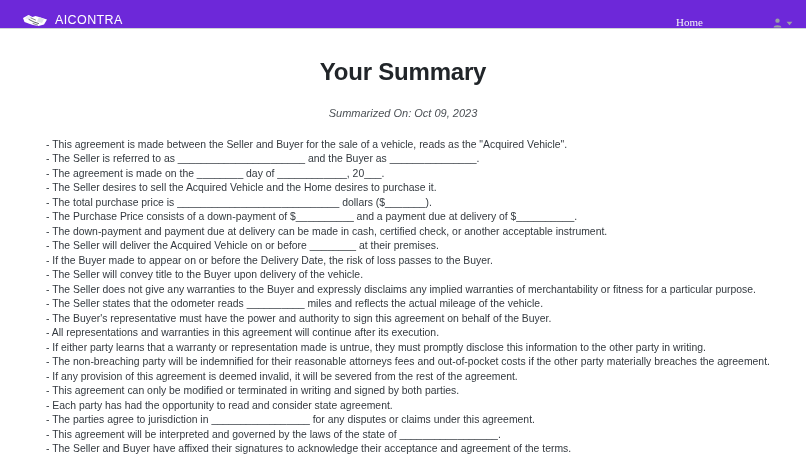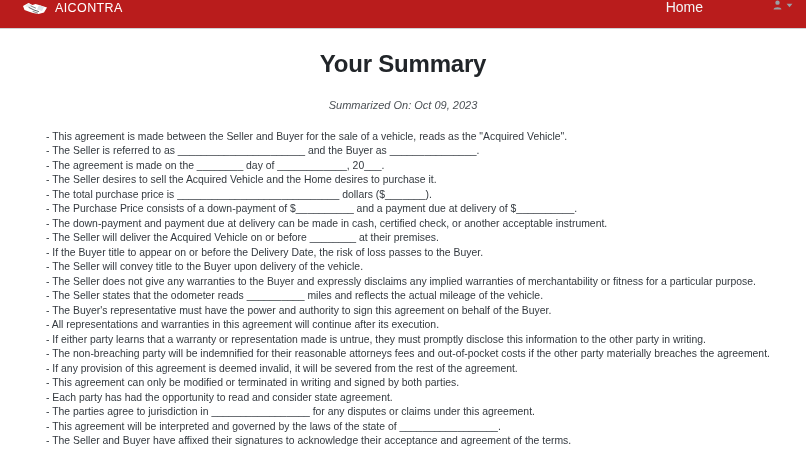--- a/index.html
+++ b/index.html
@@ -12,24 +12,24 @@
     height: 459px;
     background: #ffffff;
     font-family: "Liberation Sans", sans-serif;
     color: #212529;
     overflow: hidden;
   }
 
   
   .navbar {
     height: 29px;
-    background: #b91c1c;
+    background: #6d28d9;
     border-bottom: 1px solid #cfd2d6;
     display: flex;
-    align-items: flex-start;
+    align-items: flex-end;
     padding: 0 11px 0 22px;
     box-sizing: border-box;
   }
   .brand {
     display: flex;
     align-items: center;
     gap: 7px;
     cursor: pointer;
     text-decoration: none;
   }
@@ -49,26 +49,27 @@
   }
   .nav-spacer { flex: 1 1 auto; }
 
   .nav-links {
     display: flex;
     align-items: center;
     gap: 0;
   }
   .nav-link {
     color: #f4f5f6;
-    font-size: 14px;
+    font-size: 11px;
     padding: 0 12px;
     text-decoration: none;
     line-height: 1;
     white-space: nowrap;
     cursor: pointer;
+    font-family: Liberation Serif, serif;
   }
 
   .nav-right {
     display: flex;
     align-items: center;
     gap: 4px;
     margin-left: 58px;
     padding-right: 2px;
     cursor: pointer;
   }
@@ -85,21 +86,21 @@
 
   
   .page {
     padding-top: 17px;
   }
   .page-title {
     text-align: center;
     font-size: 24px;
     font-weight: bold;
     color: #212529;
-    margin: 4px;
+    margin: 12px;
     line-height: 1.2;
     letter-spacing: -0.2px;
   }
   .page-subtitle {
     text-align: center;
     font-style: italic;
     font-size: 11px;
     color: #4b5055;
     margin: 20px 0 0 0;
     line-height: 1.2;
@@ -163,21 +164,21 @@
 
   <div class="summary-body">
       <div class="summary-line">- This agreement is made between the Seller and Buyer for the sale of a vehicle, reads as the "Acquired Vehicle".</div>
       <div class="summary-line">- The Seller is referred to as ______________________ and the Buyer as _______________.</div>
       <div class="summary-line">- The agreement is made on the ________ day of ____________, 20___.</div>
       <div class="summary-line">- The Seller desires to sell the Acquired Vehicle and the Home desires to purchase it.</div>
       <div class="summary-line">- The total purchase price is ____________________________ dollars ($_______).</div>
       <div class="summary-line">- The Purchase Price consists of a down-payment of $__________ and a payment due at delivery of $__________.</div>
       <div class="summary-line">- The down-payment and payment due at delivery can be made in cash, certified check, or another acceptable instrument.</div>
       <div class="summary-line">- The Seller will deliver the Acquired Vehicle on or before ________ at their premises.</div>
-      <div class="summary-line">- If the Buyer title to appear on or before the Delivery Date, the risk of loss passes to the Buyer.</div>
+      <div class="summary-line">- If the Buyer made to appear on or before the Delivery Date, the risk of loss passes to the Buyer.</div>
       <div class="summary-line">- The Seller will convey title to the Buyer upon delivery of the vehicle.</div>
       <div class="summary-line">- The Seller does not give any warranties to the Buyer and expressly disclaims any implied warranties of merchantability or fitness for a particular purpose.</div>
       <div class="summary-line">- The Seller states that the odometer reads __________ miles and reflects the actual mileage of the vehicle.</div>
       <div class="summary-line">- The Buyer's representative must have the power and authority to sign this agreement on behalf of the Buyer.</div>
       <div class="summary-line">- All representations and warranties in this agreement will continue after its execution.</div>
       <div class="summary-line">- If either party learns that a warranty or representation made is untrue, they must promptly disclose this information to the other party in writing.</div>
       <div class="summary-line">- The non-breaching party will be indemnified for their reasonable attorneys fees and out-of-pocket costs if the other party materially breaches the agreement.</div>
       <div class="summary-line">- If any provision of this agreement is deemed invalid, it will be severed from the rest of the agreement.</div>
       <div class="summary-line">- This agreement can only be modified or terminated in writing and signed by both parties.</div>
       <div class="summary-line">- Each party has had the opportunity to read and consider state agreement.</div>

